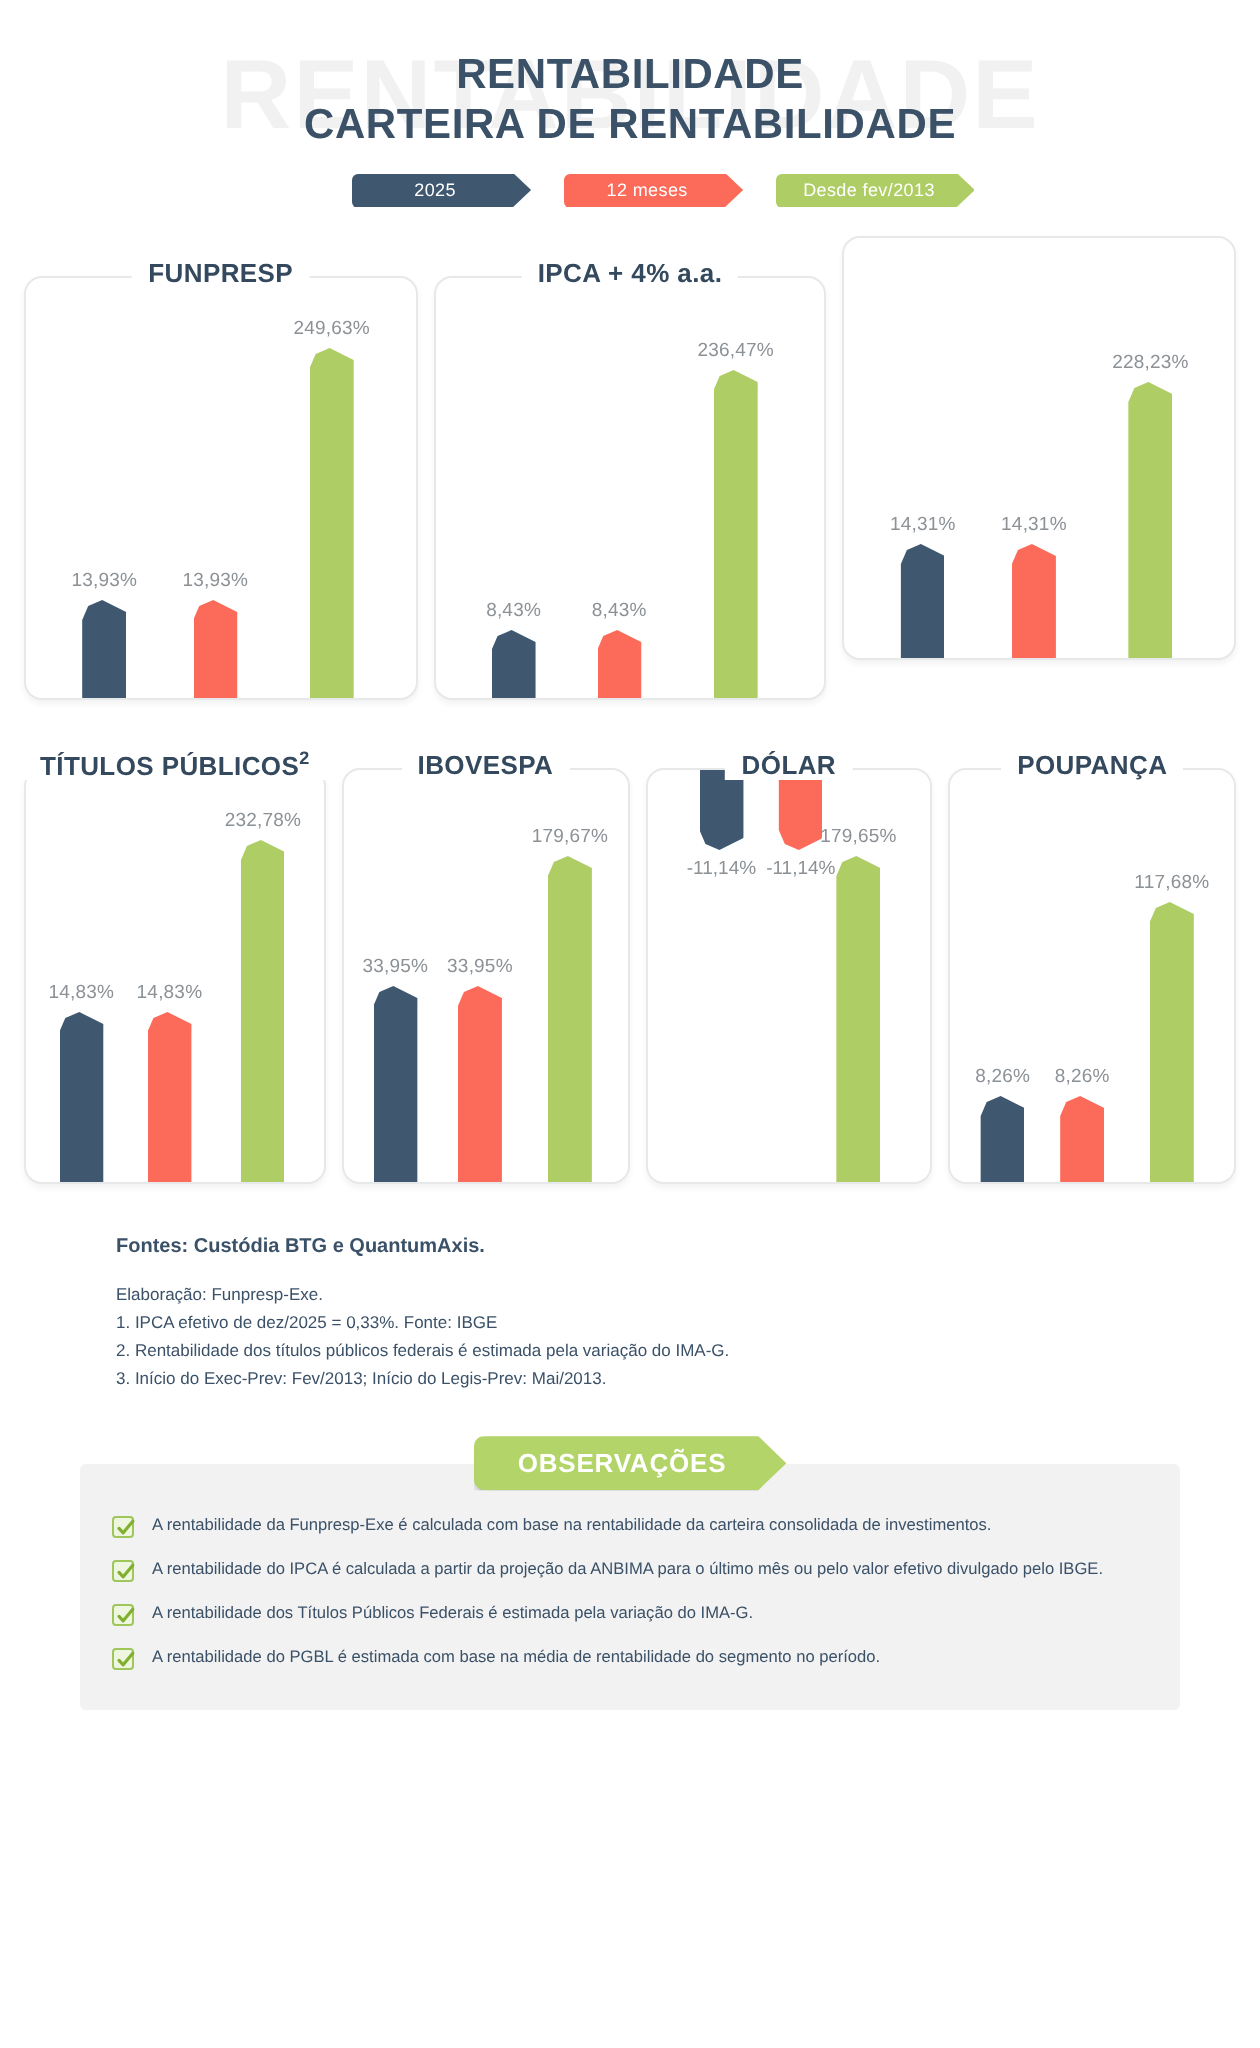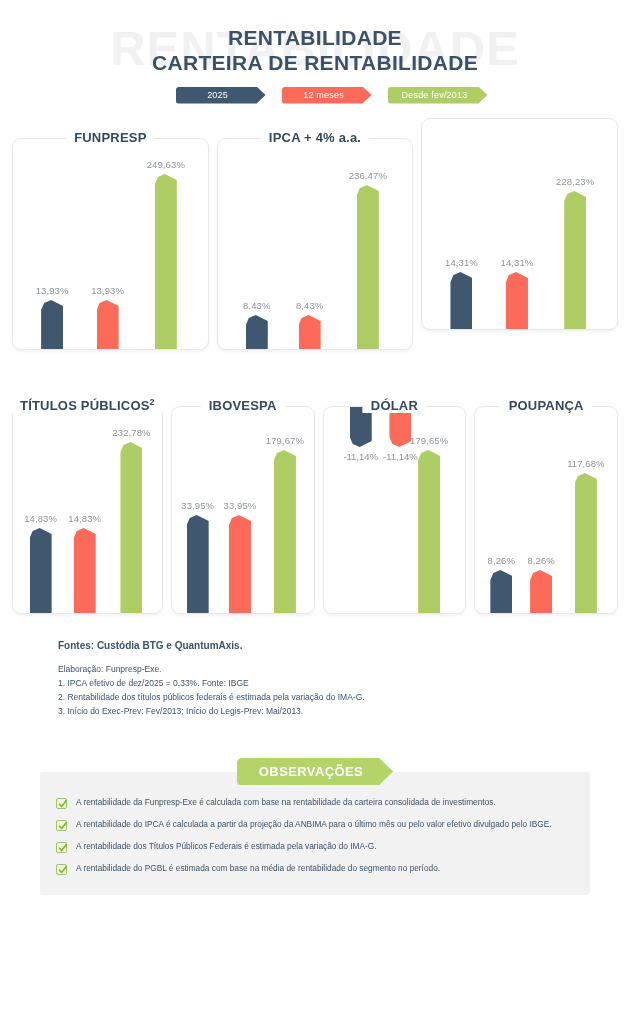--- a/index.html
+++ b/index.html
@@ -77,21 +77,21 @@
   .pill.p2 { background: #fc6a5a; min-width: 90px; text-align: center; }
   .pill.p3 { background: #aecd64; min-width: 90px; text-align: center; }
 
   
   .row {
     display: flex;
     padding: 0 8px;
     align-items: flex-start;
   }
   .row1 { margin-top: 8px; }
-  .row2 { margin-top: 46px; }
+  .row2 { margin-top: 24px; }
 
   .card {
     position: relative;
     flex: 1;
     margin: 0 4px;
   }
   .card-title {
     position: relative;
     z-index: 3;
     text-align: center;
@@ -181,21 +181,21 @@
     margin-bottom: 11px;
   }
   .notes-line {
     font-size: 8.5px;
     color: #3b5168;
     line-height: 1.65;
   }
 
   
   .obs-section {
-    margin-top: 40px;
+    margin-top: 22px;
     position: relative;
     padding: 0 40px;
     text-align: center;
   }
   .obs-banner-row {
     display: flex;
     justify-content: center;
     position: relative;
     z-index: 3;
   }

